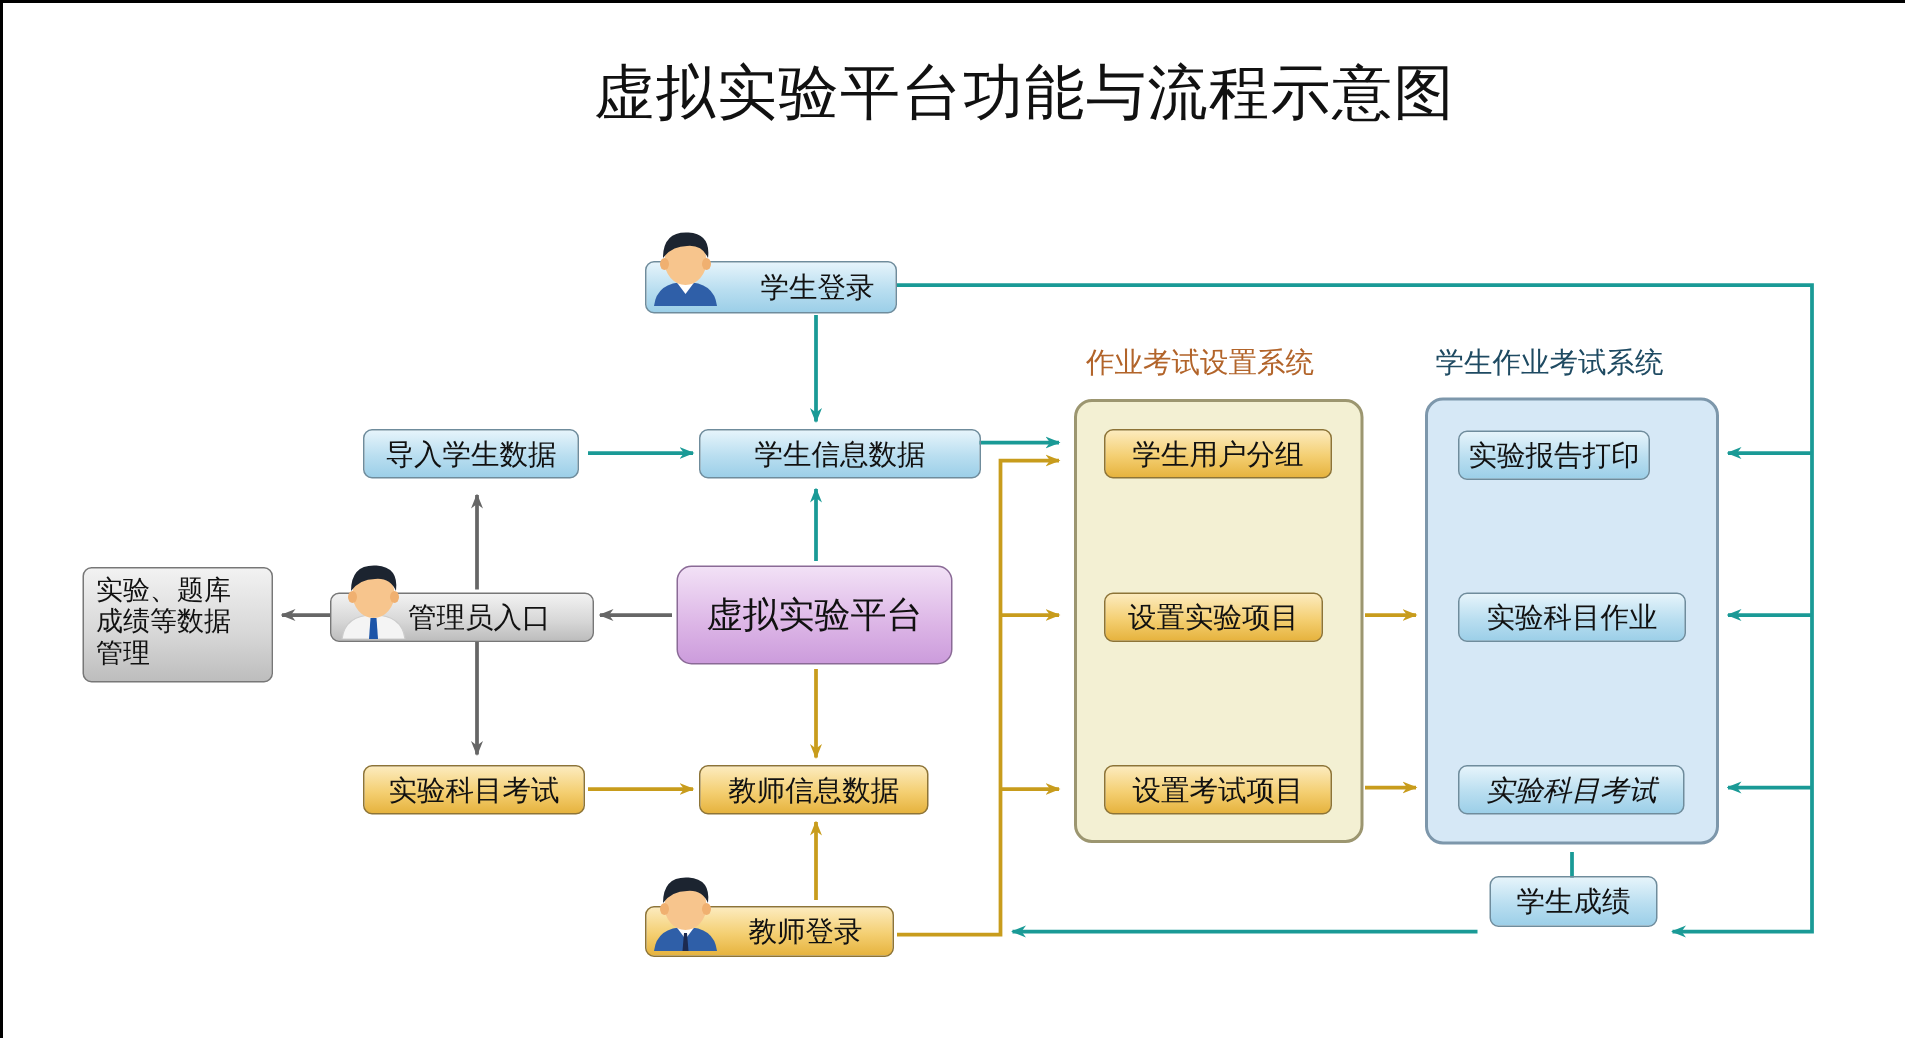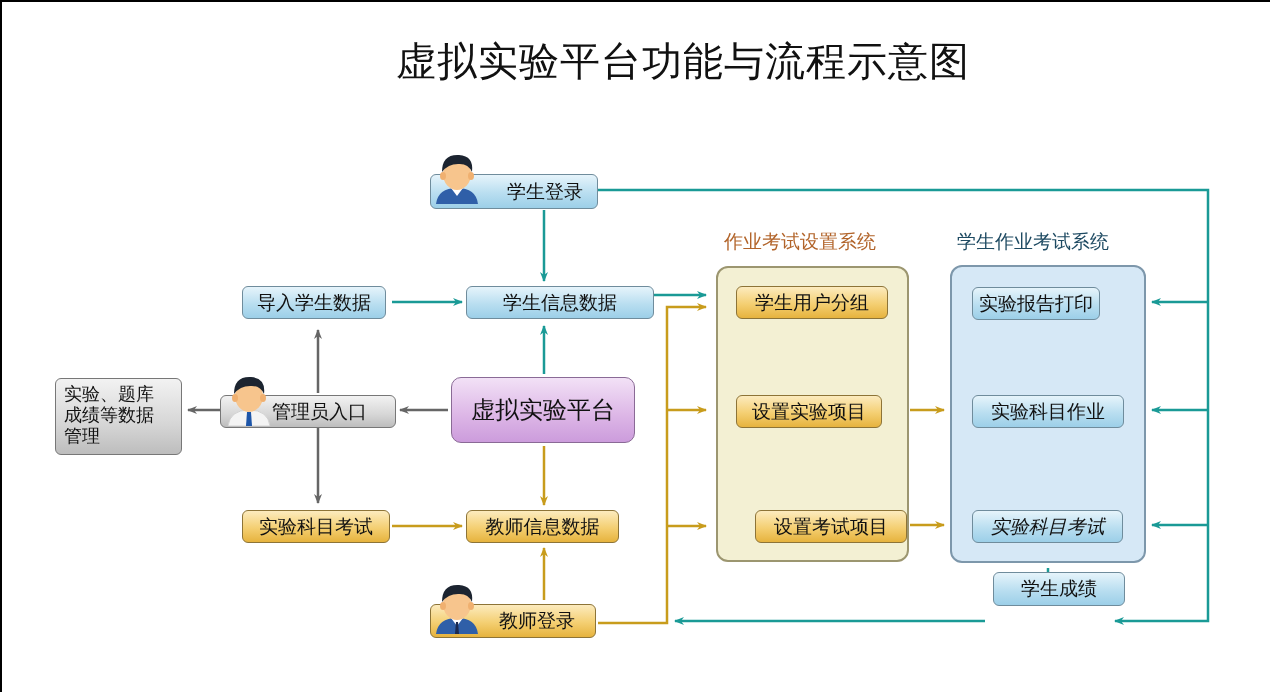--- a/index.html
+++ b/index.html
@@ -133,31 +133,31 @@
 </svg>
 
 <div class="ptitle" style="left:724px;top:229px;color:#b2642a;">作业考试设置系统</div>
 <div class="panel setup" style="left:716px;top:266px;width:193px;height:296px;"></div>
 <div class="node gold" style="left:736px;top:286px;width:152px;height:33px;">
   <span>学生用户分组</span>
 </div>
 <div class="node gold" style="left:736px;top:395px;width:146px;height:33px;">
   <span>设置实验项目</span>
 </div>
-<div class="node gold" style="left:736px;top:510px;width:152px;height:33px;margin-left:19px;">
+<div class="node gold" style="left:736px;top:510px;width:152px;height:33px;">
   <span>设置考试项目</span>
 </div>
 
 <div class="ptitle" style="left:957px;top:229px;color:#1e4a62;">学生作业考试系统</div>
 <div class="panel student" style="left:950px;top:265px;width:196px;height:298px;"></div>
 <div class="node blue" style="left:972px;top:287px;width:128px;height:33px;">
   <span>实验报告打印</span>
 </div>
 <div class="node blue" style="left:972px;top:395px;width:152px;height:33px;">
   <span>实验科目作业</span>
 </div>
 <div class="node blue" style="left:972px;top:510px;width:151px;height:33px;font-style:italic;">
   <span>实验科目考试</span>
 </div>
 
-<div class="node blue" style="left:993px;top:572px;width:132px;height:34px;">
+<div class="node blue" style="left:993px;top:584px;width:112px;height:34px;">
   <span>学生成绩</span>
 </div>
 
 </body></html>

